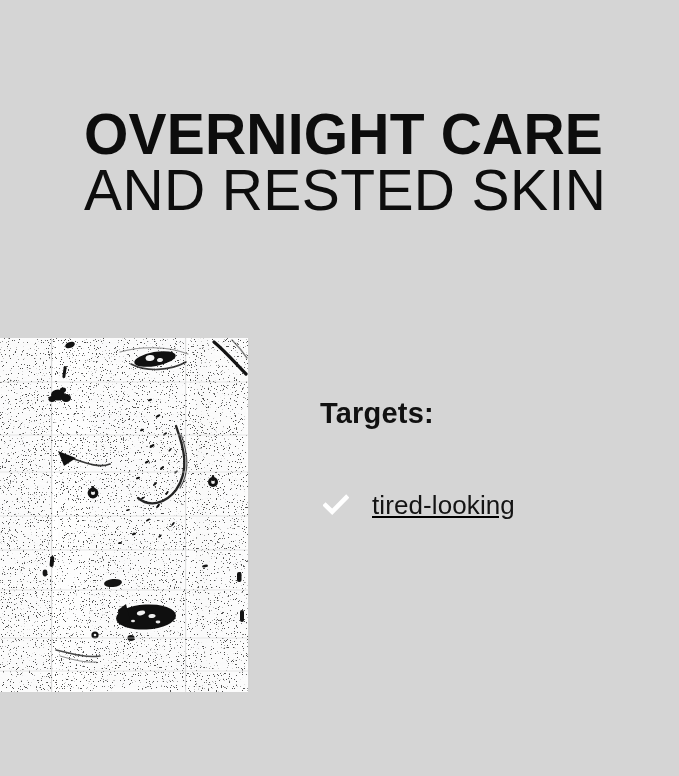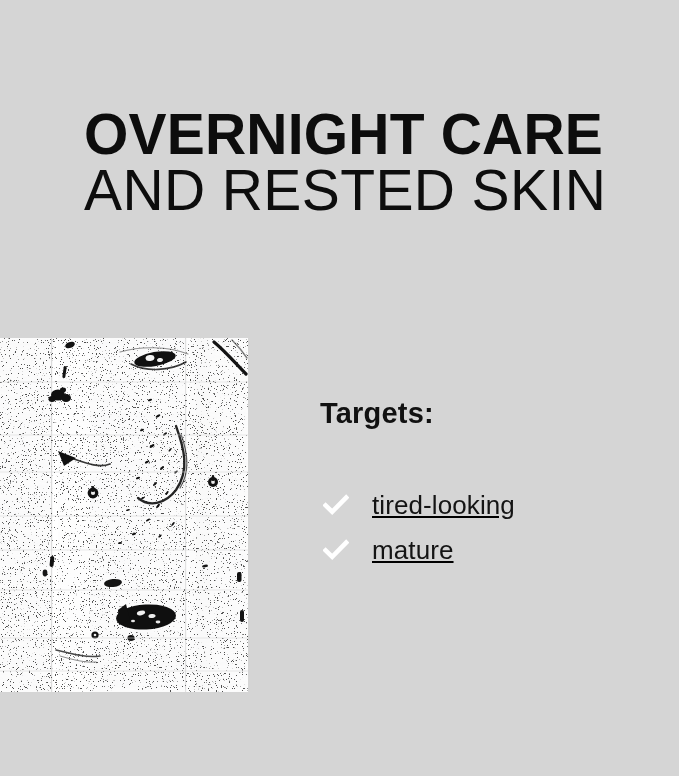--- a/index.html
+++ b/index.html
@@ -273,26 +273,18 @@
 
       <li class="target-item">
         <span class="check-icon">
           <svg viewBox="0 0 26 26" xmlns="http://www.w3.org/2000/svg" aria-hidden="true">
             <path d="M2.6 13.4 L 9.2 19.8 L 23.2 5.6" fill="none" stroke="#ffffff" stroke-width="4.6" stroke-linecap="square" stroke-linejoin="miter"></path>
           </svg>
         </span>
         <span class="target-label">tired-looking</span>
       </li>
 
-      <li class="target-item">
-        <span class="check-icon">
-          <svg viewBox="0 0 26 26" xmlns="http://www.w3.org/2000/svg" aria-hidden="true">
-            <path d="M2.6 13.4 L 9.2 19.8 L 23.2 5.6" fill="none" stroke="#ffffff" stroke-width="4.6" stroke-linecap="square" stroke-linejoin="miter"></path>
-          </svg>
-        </span>
-        <span class="target-label">mature</span>
-      </li>
 
 
     </ul>
   </div>
 
 </div>
 
 </body></html>

